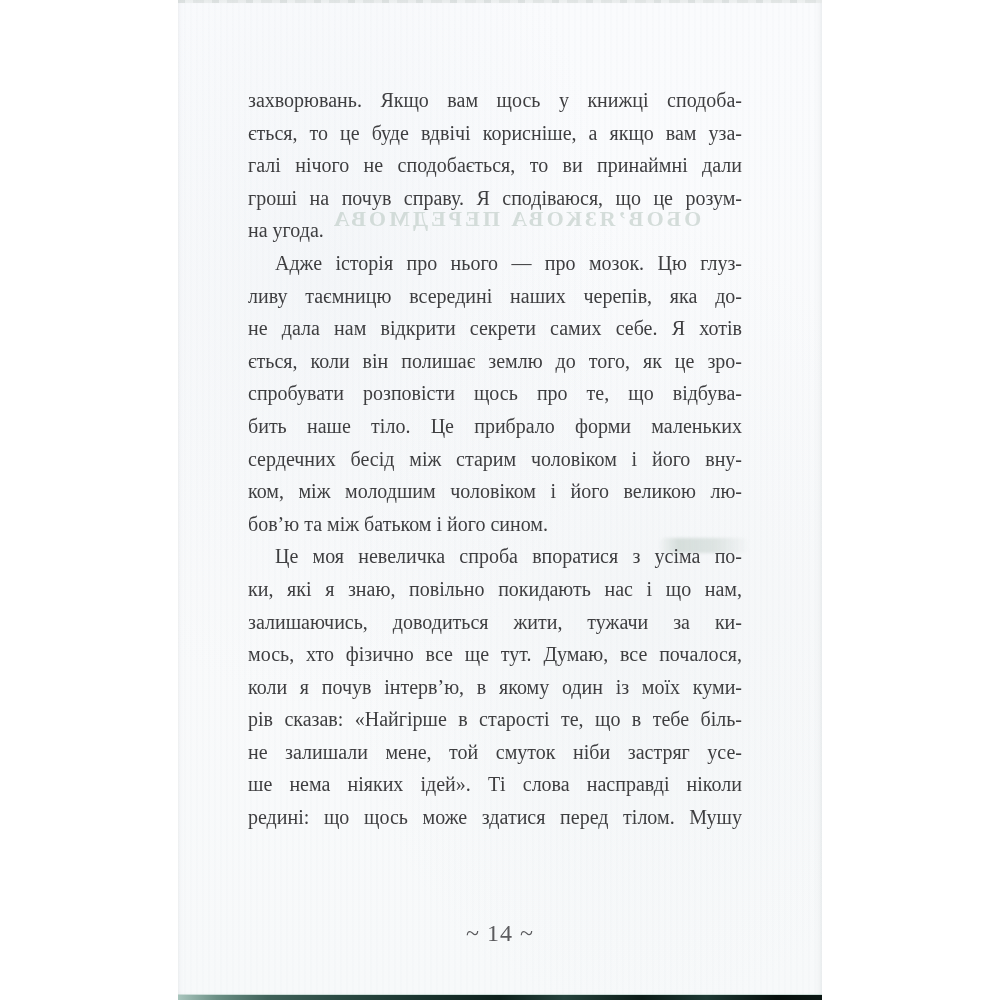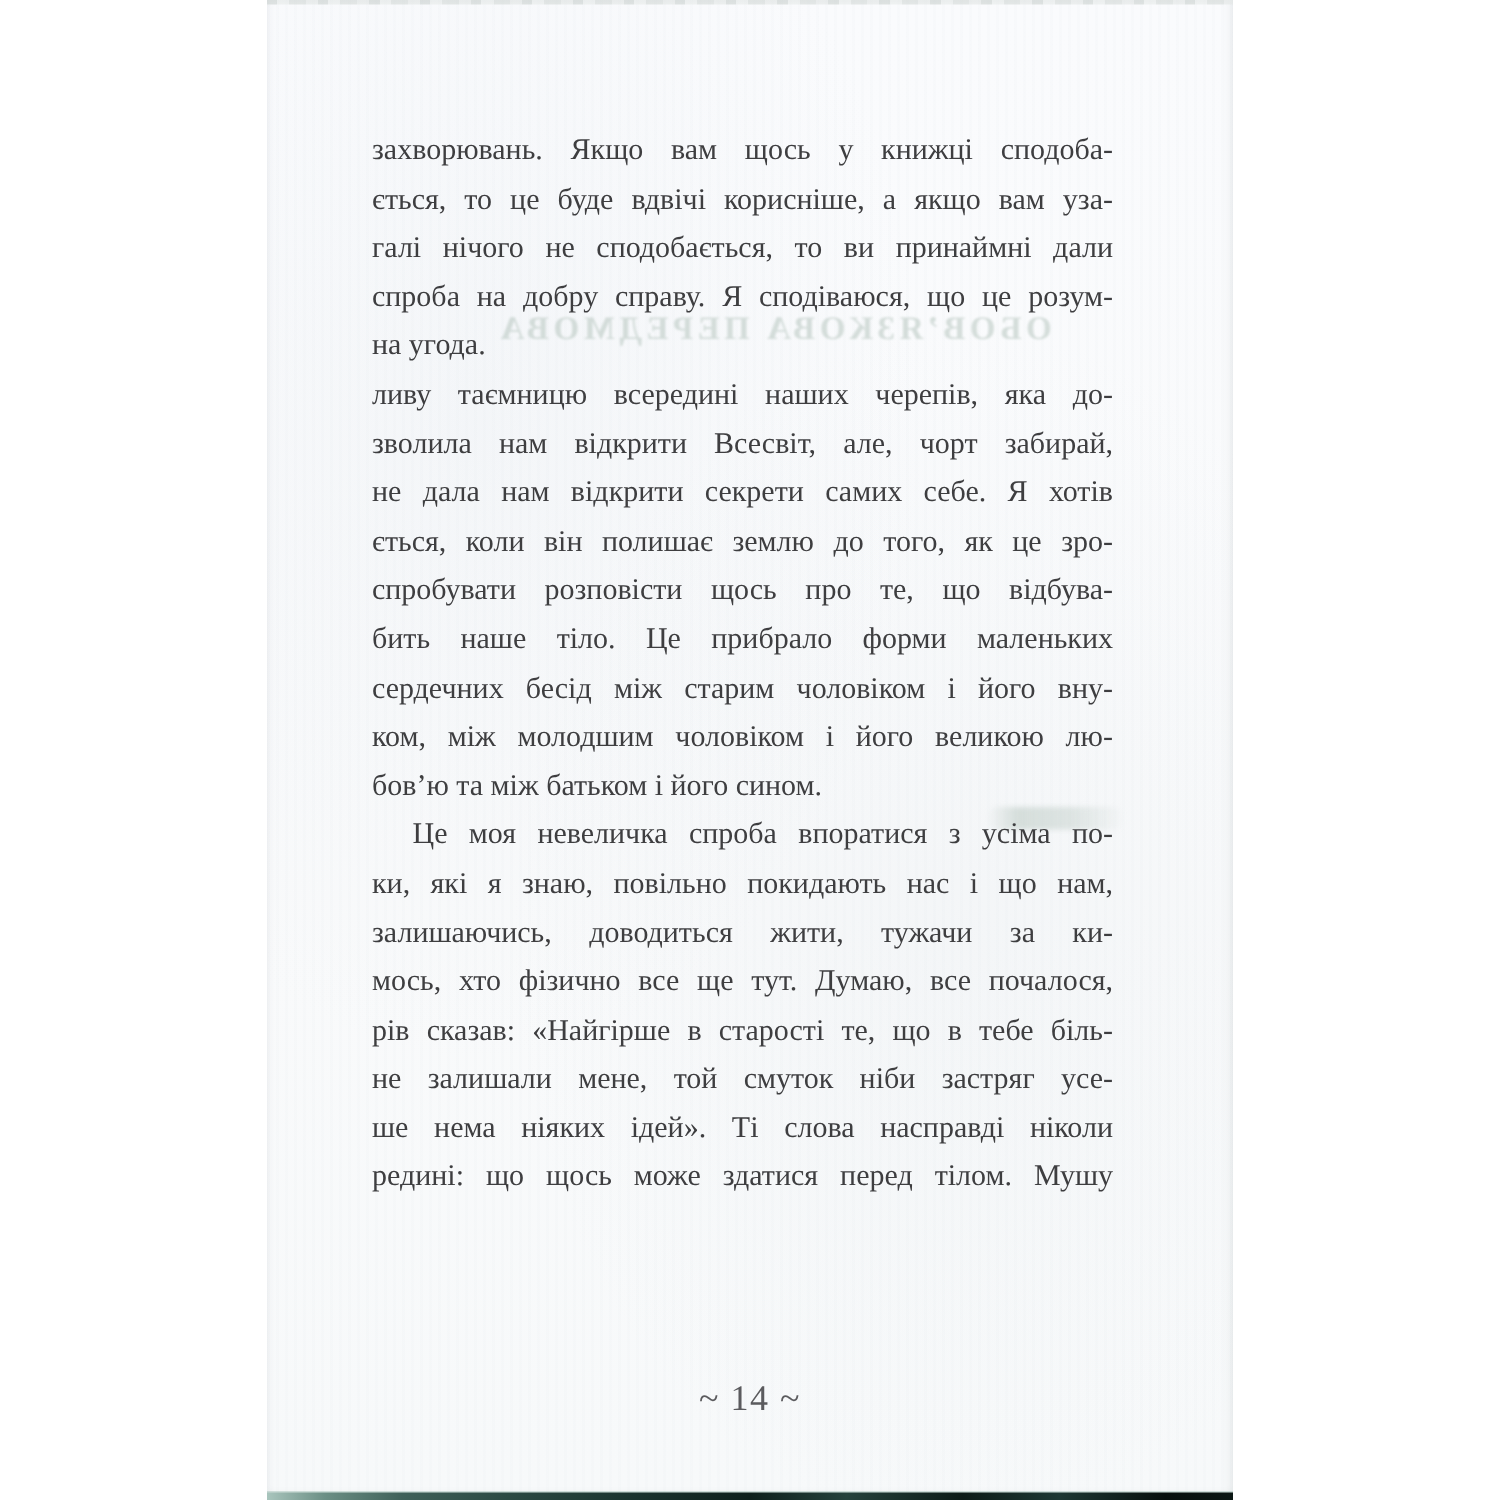--- a/index.html
+++ b/index.html
@@ -68,35 +68,36 @@
   <div class="top-edge"></div>
 
   <div class="bleed-heading">ОБОВ’ЯЗКОВА ПЕРЕДМОВА</div>
 
   <div class="bleed-frag"></div>
 
   <div class="text-block">
       <div class="line">захворювань. Якщо вам щось у книжці сподоба-</div>
       <div class="line">ється, то це буде вдвічі корисніше, а якщо вам уза-</div>
       <div class="line">галі нічого не сподобається, то ви принаймні дали</div>
-      <div class="line">спроба на добру справу. Я сподіваюся, що це розум-</div>
+      <div class="line">гроші на почув справу. Я сподіваюся, що це розум-</div>
       <div class="line para-end">на угода.</div>
+      <div class="line indent">Адже історія про нього — про мозок. Цю глуз-</div>
       <div class="line">ливу таємницю всередині наших черепів, яка до-</div>
-      <div class="line">зволила нам відкрити Всесвіт, але, чорт забирай,</div>
       <div class="line">не дала нам відкрити секрети самих себе. Я хотів</div>
       <div class="line">ється, коли він полишає землю до того, як це зро-</div>
       <div class="line">спробувати розповісти щось про те, що відбува-</div>
       <div class="line">бить наше тіло. Це прибрало форми маленьких</div>
       <div class="line">сердечних бесід між старим чоловіком і його вну-</div>
       <div class="line">ком, між молодшим чоловіком і його великою лю-</div>
       <div class="line para-end">бов’ю та між батьком і його сином.</div>
       <div class="line indent">Це моя невеличка спроба впоратися з усіма по-</div>
       <div class="line">ки, які я знаю, повільно покидають нас і що нам,</div>
       <div class="line">залишаючись, доводиться жити, тужачи за ки-</div>
       <div class="line">мось, хто фізично все ще тут. Думаю, все почалося,</div>
+      <div class="line">коли я почув інтерв’ю, в якому один із моїх куми-</div>
       <div class="line">рів сказав: «Найгірше в старості те, що в тебе біль-</div>
       <div class="line">не залишали мене, той смуток ніби застряг усе-</div>
       <div class="line">ше нема ніяких ідей». Ті слова насправді ніколи</div>
       <div class="line">редині: що щось може здатися перед тілом. Мушу</div>
     </div>
 
   <div class="page-number">~ 14 ~</div>
 
   <div class="bottom-edge"></div>
 

